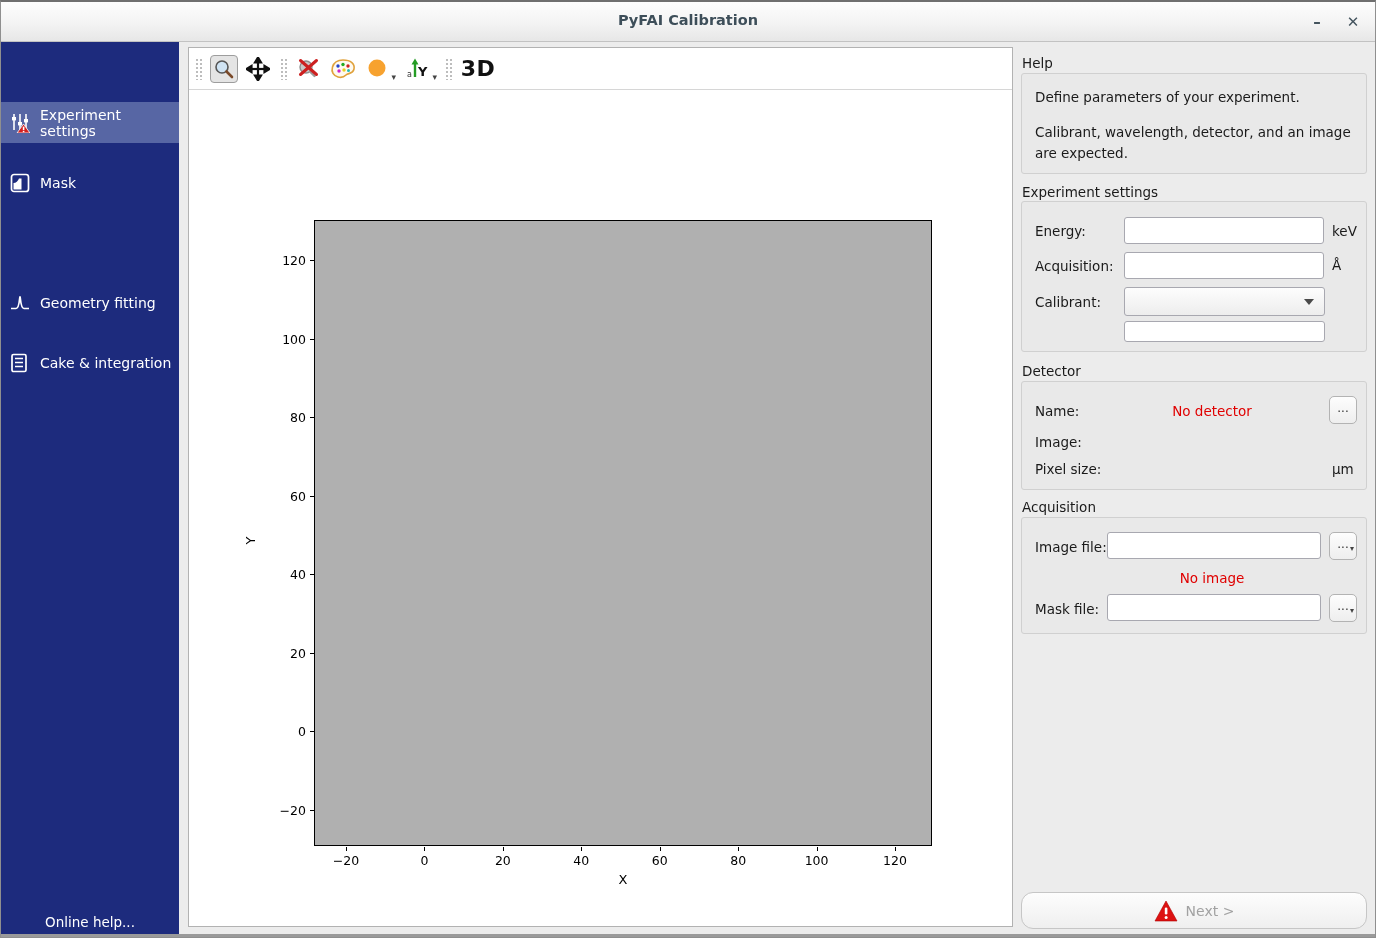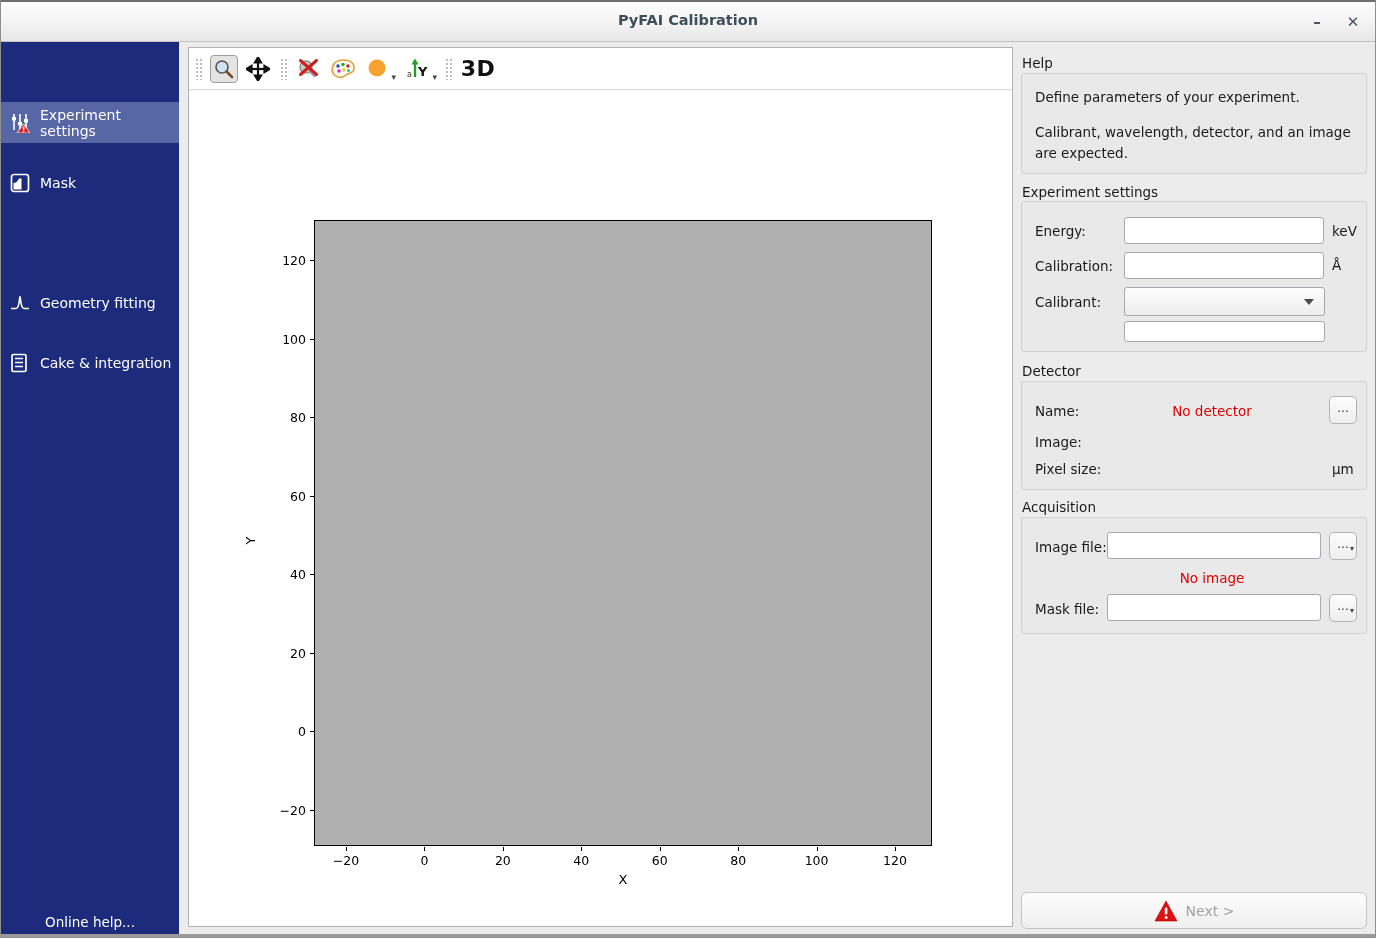--- a/index.html
+++ b/index.html
@@ -93,21 +93,21 @@
   }
   .mini-btn {
     position:absolute; width:28px; height:28px; border:1px solid #b3b3b3; border-radius:5px;
     background:linear-gradient(#fdfdfd,#eeeeee); font-size:12px; color:#333;
     text-align:center; line-height:22px;
   }
   .mini-btn .dd { position:absolute; right:2px; bottom:-1px; font-size:8px; color:#444; }
   .err { position:absolute; color:#e00000; font-size:13.5px; text-align:center; }
   .next-btn {
     position:absolute; left:1020px; top:890px; width:346px; height:37px;
-    border:1px solid #c6c6c6; border-radius:6px;
+    border:1px solid #c6c6c6; border-radius:12px;
     background:linear-gradient(#fdfdfd,#efefef);
     display:flex; align-items:center; justify-content:center; gap:8px;
   }
   .next-btn .lbl { color:#a2a2a2; font-size:14px; }
   .bottom-strip { position:absolute; left:0; bottom:0; width:100%; height:3px; background:#9a9a9a; }
 </style>
 </head>
 <body>
 
 <div class="window">
@@ -271,21 +271,21 @@
     <div class="groupbox" style="top:71px; height:101px;">
       <div style="position:absolute; left:13px; top:15px; right:13px; font-size:13.5px; color:#1a1a1a;">Define parameters of your experiment.</div>
       <div style="position:absolute; left:13px; top:48px; right:13px; font-size:13.5px; color:#1a1a1a; line-height:21px;">Calibrant, wavelength, detector, and an image are expected.</div>
     </div>
 
     <div class="rp-label" style="left:1021px; top:182px;">Experiment settings</div>
     <div class="groupbox" style="top:199px; height:151px;">
       <div class="fld-label" style="left:13px; top:21px;">Energy:</div>
       <input class="txt-input" style="left: 102px; top: 15px; width: 200px; height: 27px;">
       <div class="fld-label" style="left:310px; top:21px;">keV</div>
-      <div class="fld-label" style="left:13px; top:56px;">Calibration:</div>
+      <div class="fld-label" style="left:13px; top:56px;">Acquisition:</div>
       <input class="txt-input" style="left: 102px; top: 50px; width: 200px; height: 27px;">
       <div class="fld-label" style="left:310px; top:55px;">Å</div>
       <div class="fld-label" style="left:13px; top:92px;">Calibrant:</div>
       <div class="combo" style="left:102px; top:85px; width:201px; height:29px;">
         <span class="arr"></span>
       </div>
       <input class="txt-input" style="left: 102px; top: 119px; width: 201px; height: 21px;">
     </div>
 
     <div class="rp-label" style="left:1021px; top:361px;">Detector</div>

